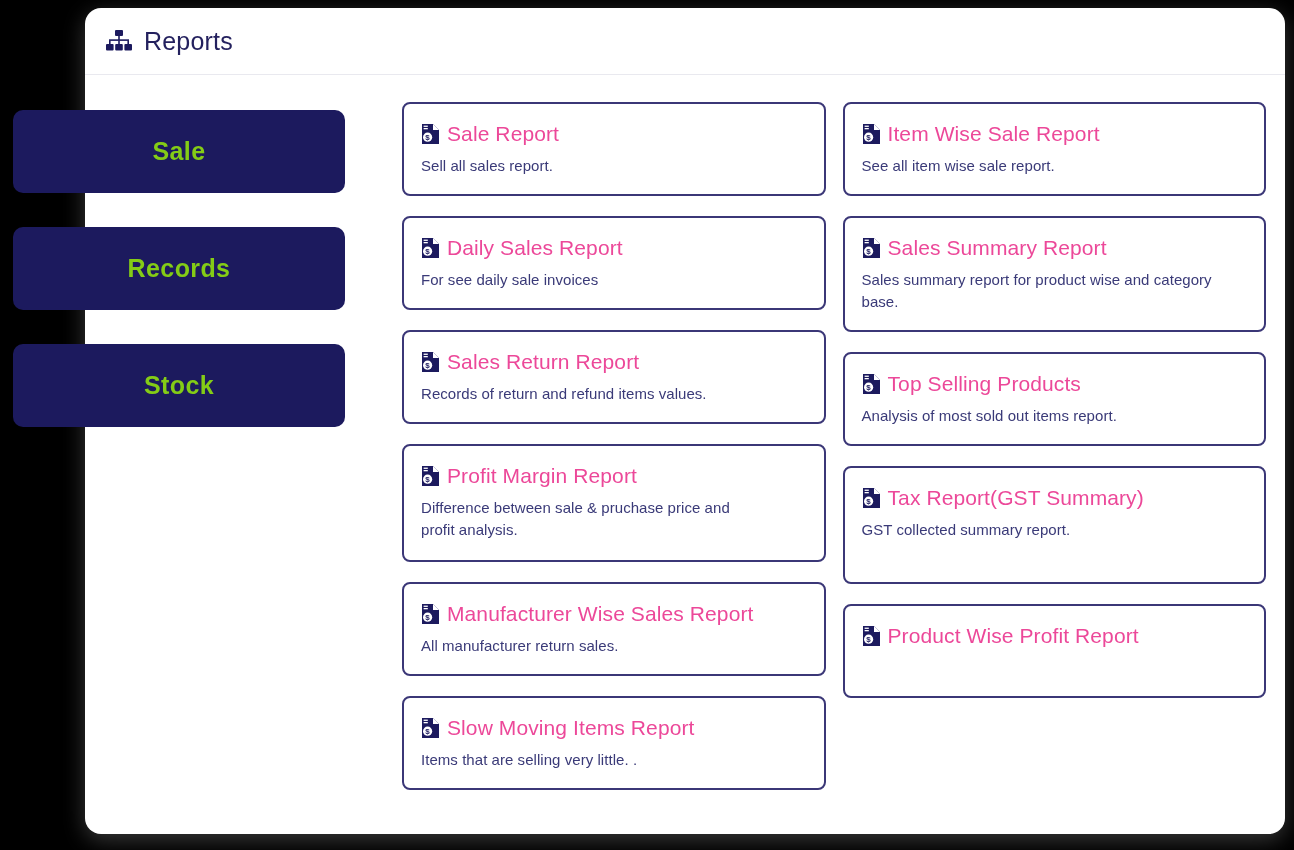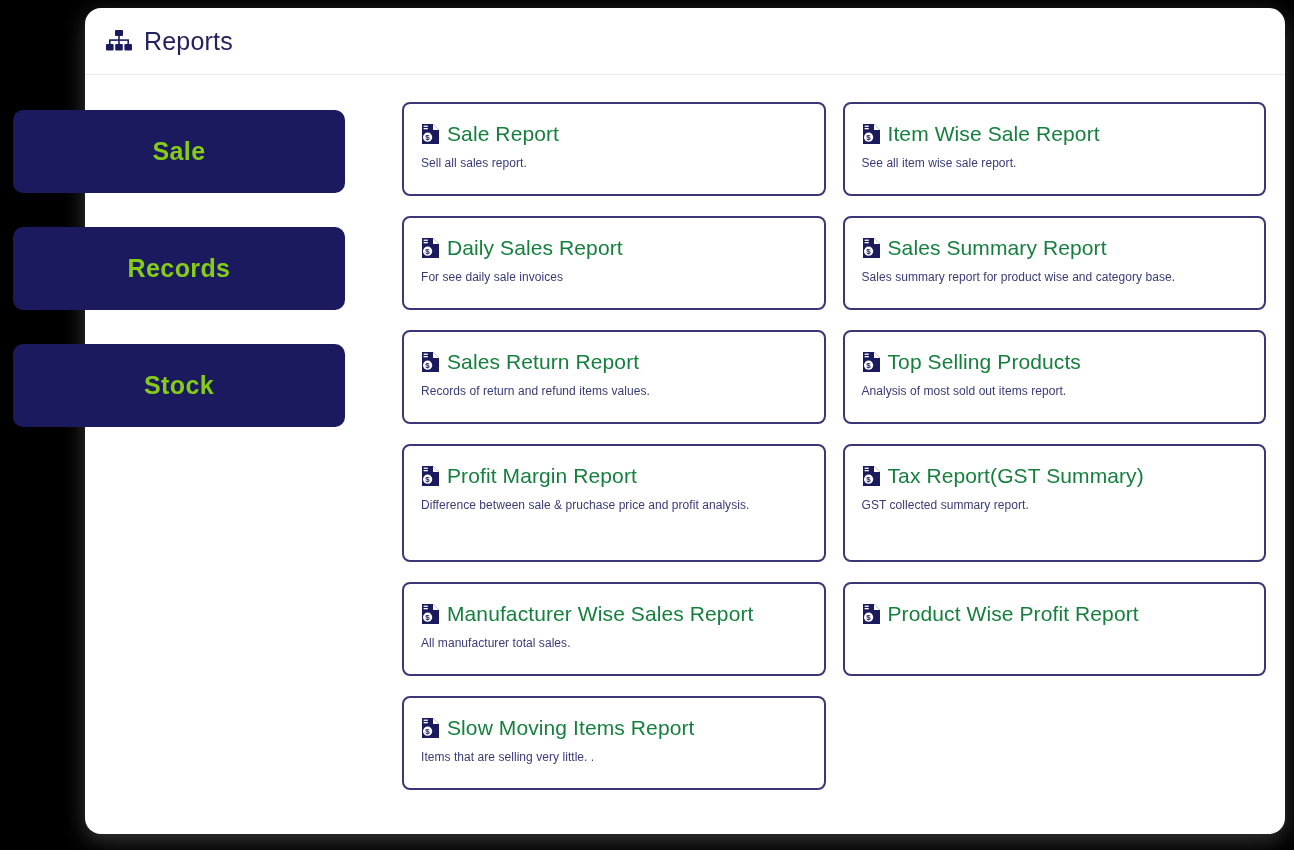--- a/index.html
+++ b/index.html
@@ -120,27 +120,27 @@
   .doc-icon {
     width: 19px;
     height: 22px;
     flex: 0 0 auto;
     display: block;
   }
 
   .card-title {
     font-size: 21px;
     font-weight: 400;
-    color: #15803d;
+    color: #ec4899;
     line-height: 1.15;
     letter-spacing: .1px;
   }
 
   .card-desc {
-    font-size: 12px;
+    font-size: 15px;
     color: #3a3a78;
     line-height: 1.45;
     letter-spacing: .05px;
   }
 
   
   .h-sale   { min-height: 94px; }
   .h-tall   { min-height: 118px; }
 </style>
 </head>
@@ -258,21 +258,21 @@
                 <path d="M1 1h11l6 6v14H1z" fill="#1c1a5e"></path>
                 <path d="M12 1l6 6h-6z" fill="#ffffff"></path>
                 <rect x="2.6" y="2.6" width="4.2" height="1.3" fill="#ffffff"></rect>
                 <rect x="2.6" y="5" width="4.2" height="1.3" fill="#ffffff"></rect>
                 <circle cx="6.6" cy="14.2" r="4.6" fill="#ffffff"></circle>
                 <text x="6.6" y="17" text-anchor="middle" font-family="'Liberation Sans',sans-serif" font-size="8" font-weight="bold" fill="#1c1a5e">$</text>
               </svg>
             </span>
             <span class="card-title">Manufacturer Wise Sales Report</span>
           </div>
-          <div class="card-desc">All manufacturer total sales.</div>
+          <div class="card-desc">All manufacturer return sales.</div>
         </div>
 
         <div class="report-card h-sale">
           <div class="card-head">
             <span>
               <svg class="doc-icon" viewBox="0 0 19 22" xmlns="http://www.w3.org/2000/svg">
                 <path d="M1 1h11l6 6v14H1z" fill="#1c1a5e"></path>
                 <path d="M12 1l6 6h-6z" fill="#ffffff"></path>
                 <rect x="2.6" y="2.6" width="4.2" height="1.3" fill="#ffffff"></rect>
                 <rect x="2.6" y="5" width="4.2" height="1.3" fill="#ffffff"></rect>

